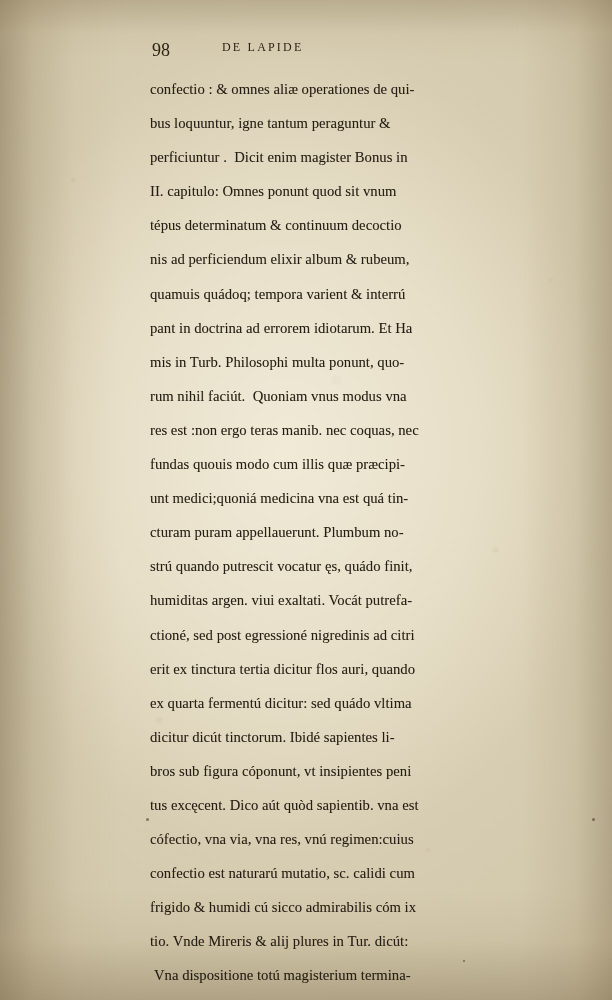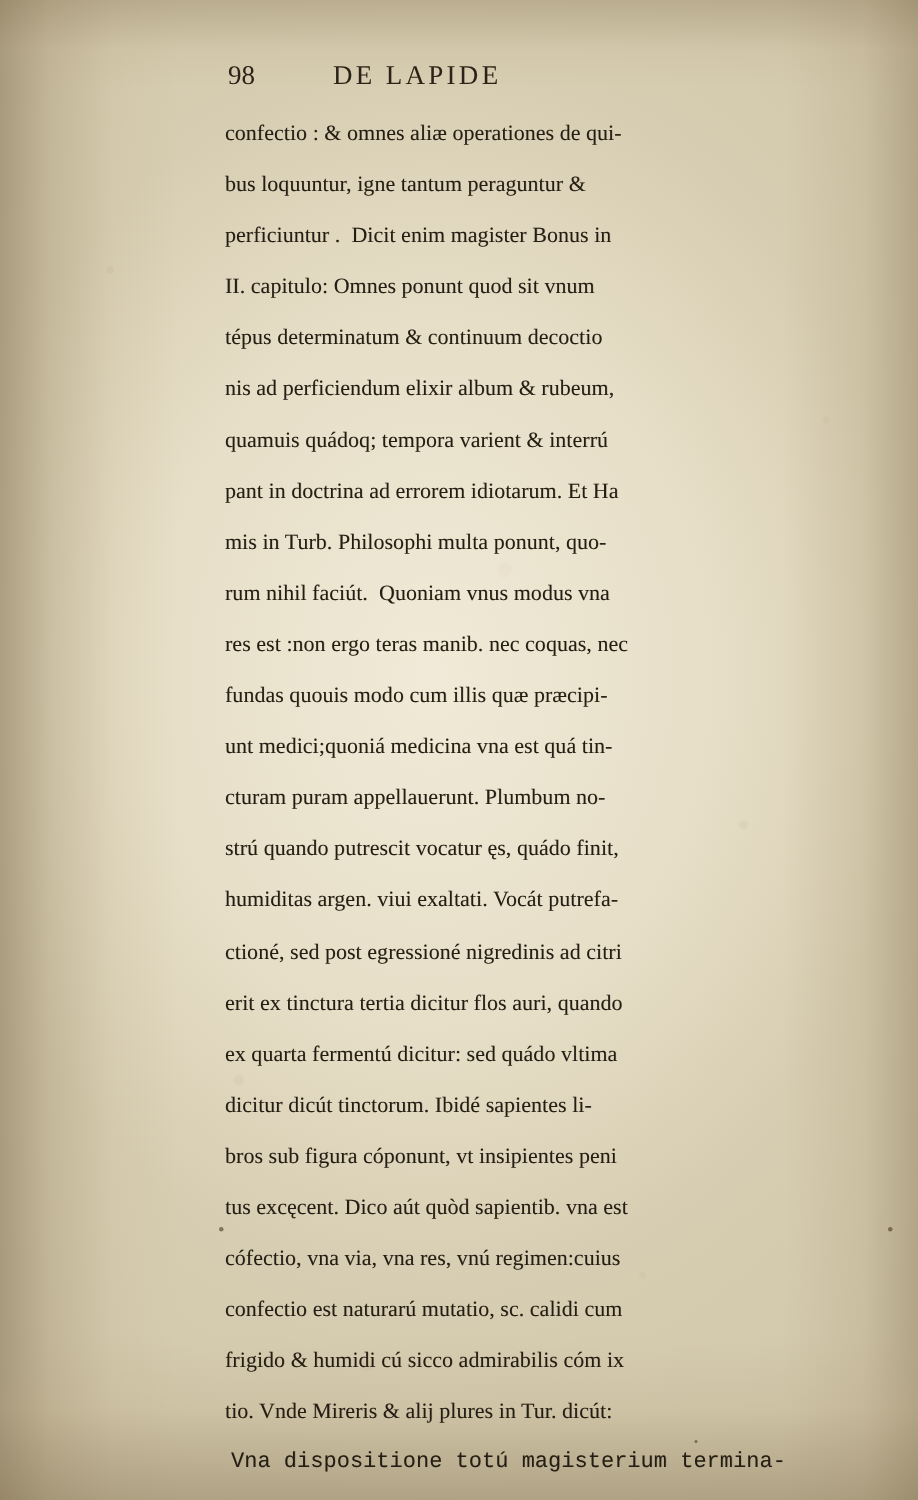--- a/index.html
+++ b/index.html
@@ -94,40 +94,40 @@
     left: 2px;
     top: 0;
     font-size: 18px;
     color: #2b2317;
     font-family: "Liberation Serif", serif;
   }
   .running-title {
     position: absolute;
     left: 72px;
     top: 0;
-    font-size: 18px;
+    font-size: 12px;
     letter-spacing: 2.2px;
     color: #2b2317;
     font-family: "Liberation Serif", serif;
   }
 
   .body-text {
     font-size: 14.6px;
     line-height: 22.1px;
     color: #241d13;
     text-align: left;
     font-family: "Liberation Serif", serif;
   }
   .line {
     white-space: pre;
     letter-spacing: 0.05px;
     text-shadow: 0.25px 0.25px 0 rgba(60,45,25,0.30);
     margin-top: 12px;
   }
-  .line.indent-sm { padding-left: 4px; font-family: Liberation Mono, monospace; }
+  .line.indent-sm { padding-left: 4px; }
   .line.last-line {
     text-align: left;
     padding-right: 22px;
   }
 
   
   .speck {
     position: absolute;
     background: rgba(60,46,26,0.55);
     border-radius: 50%;

